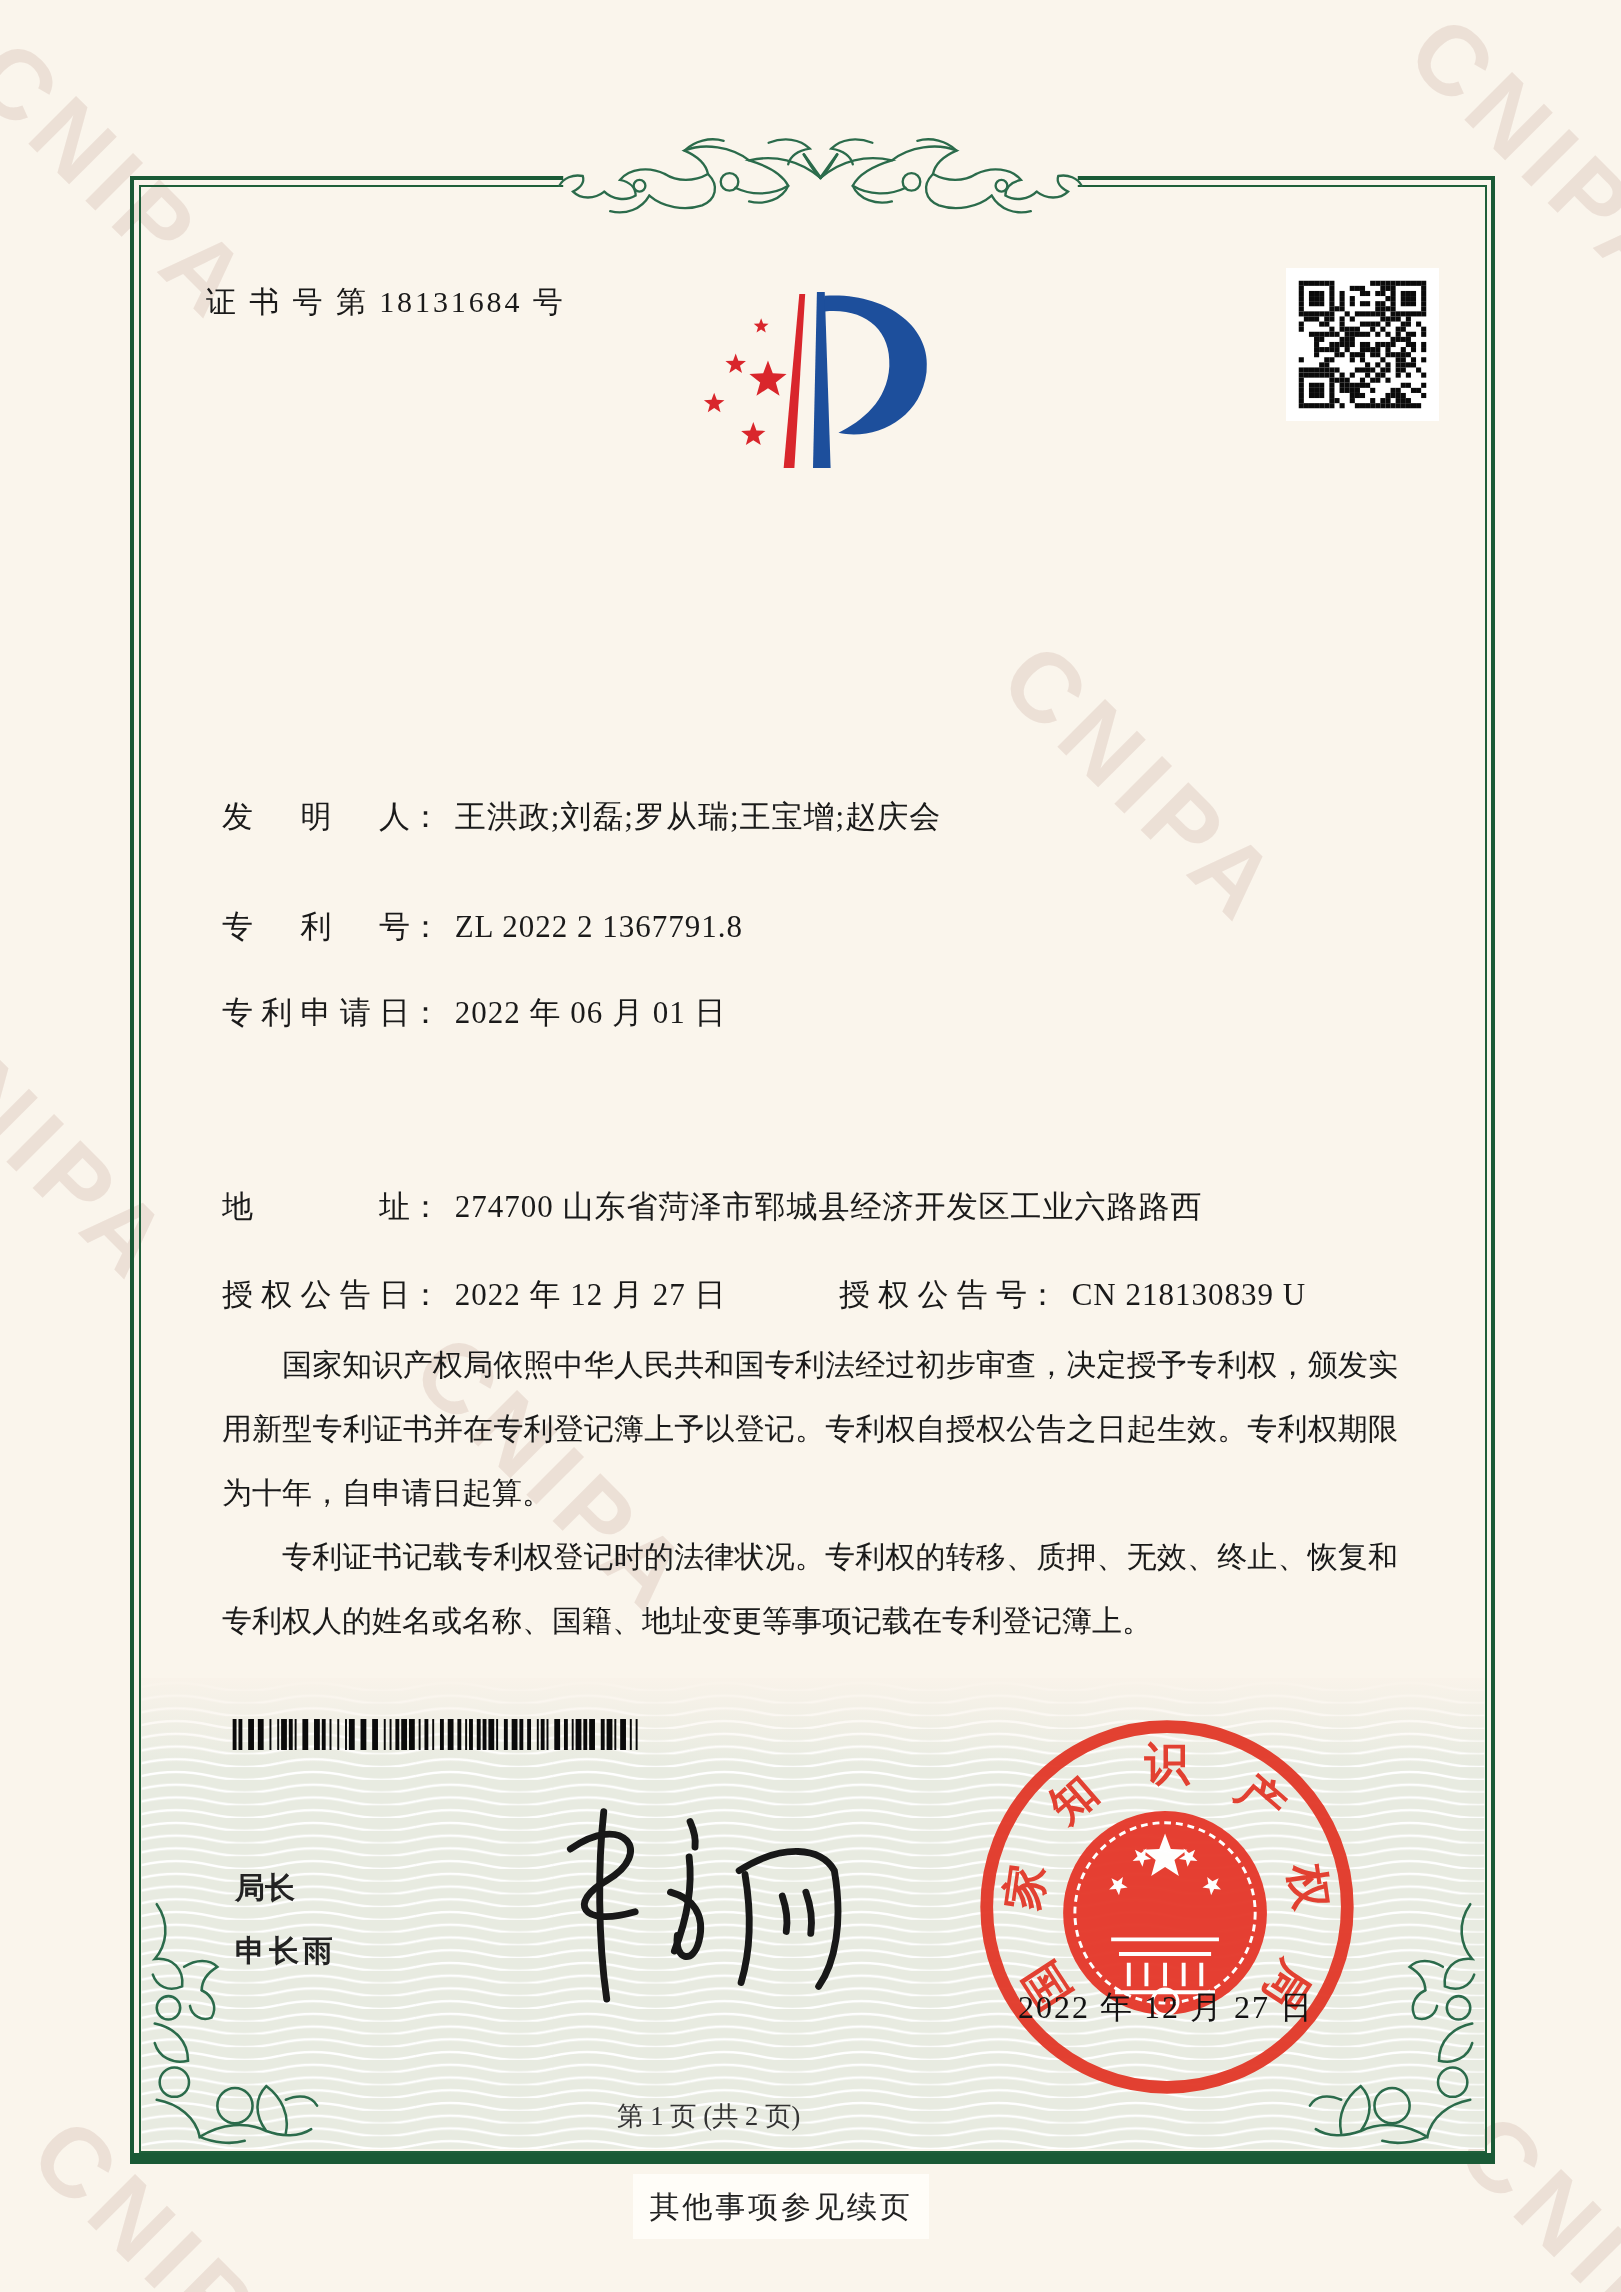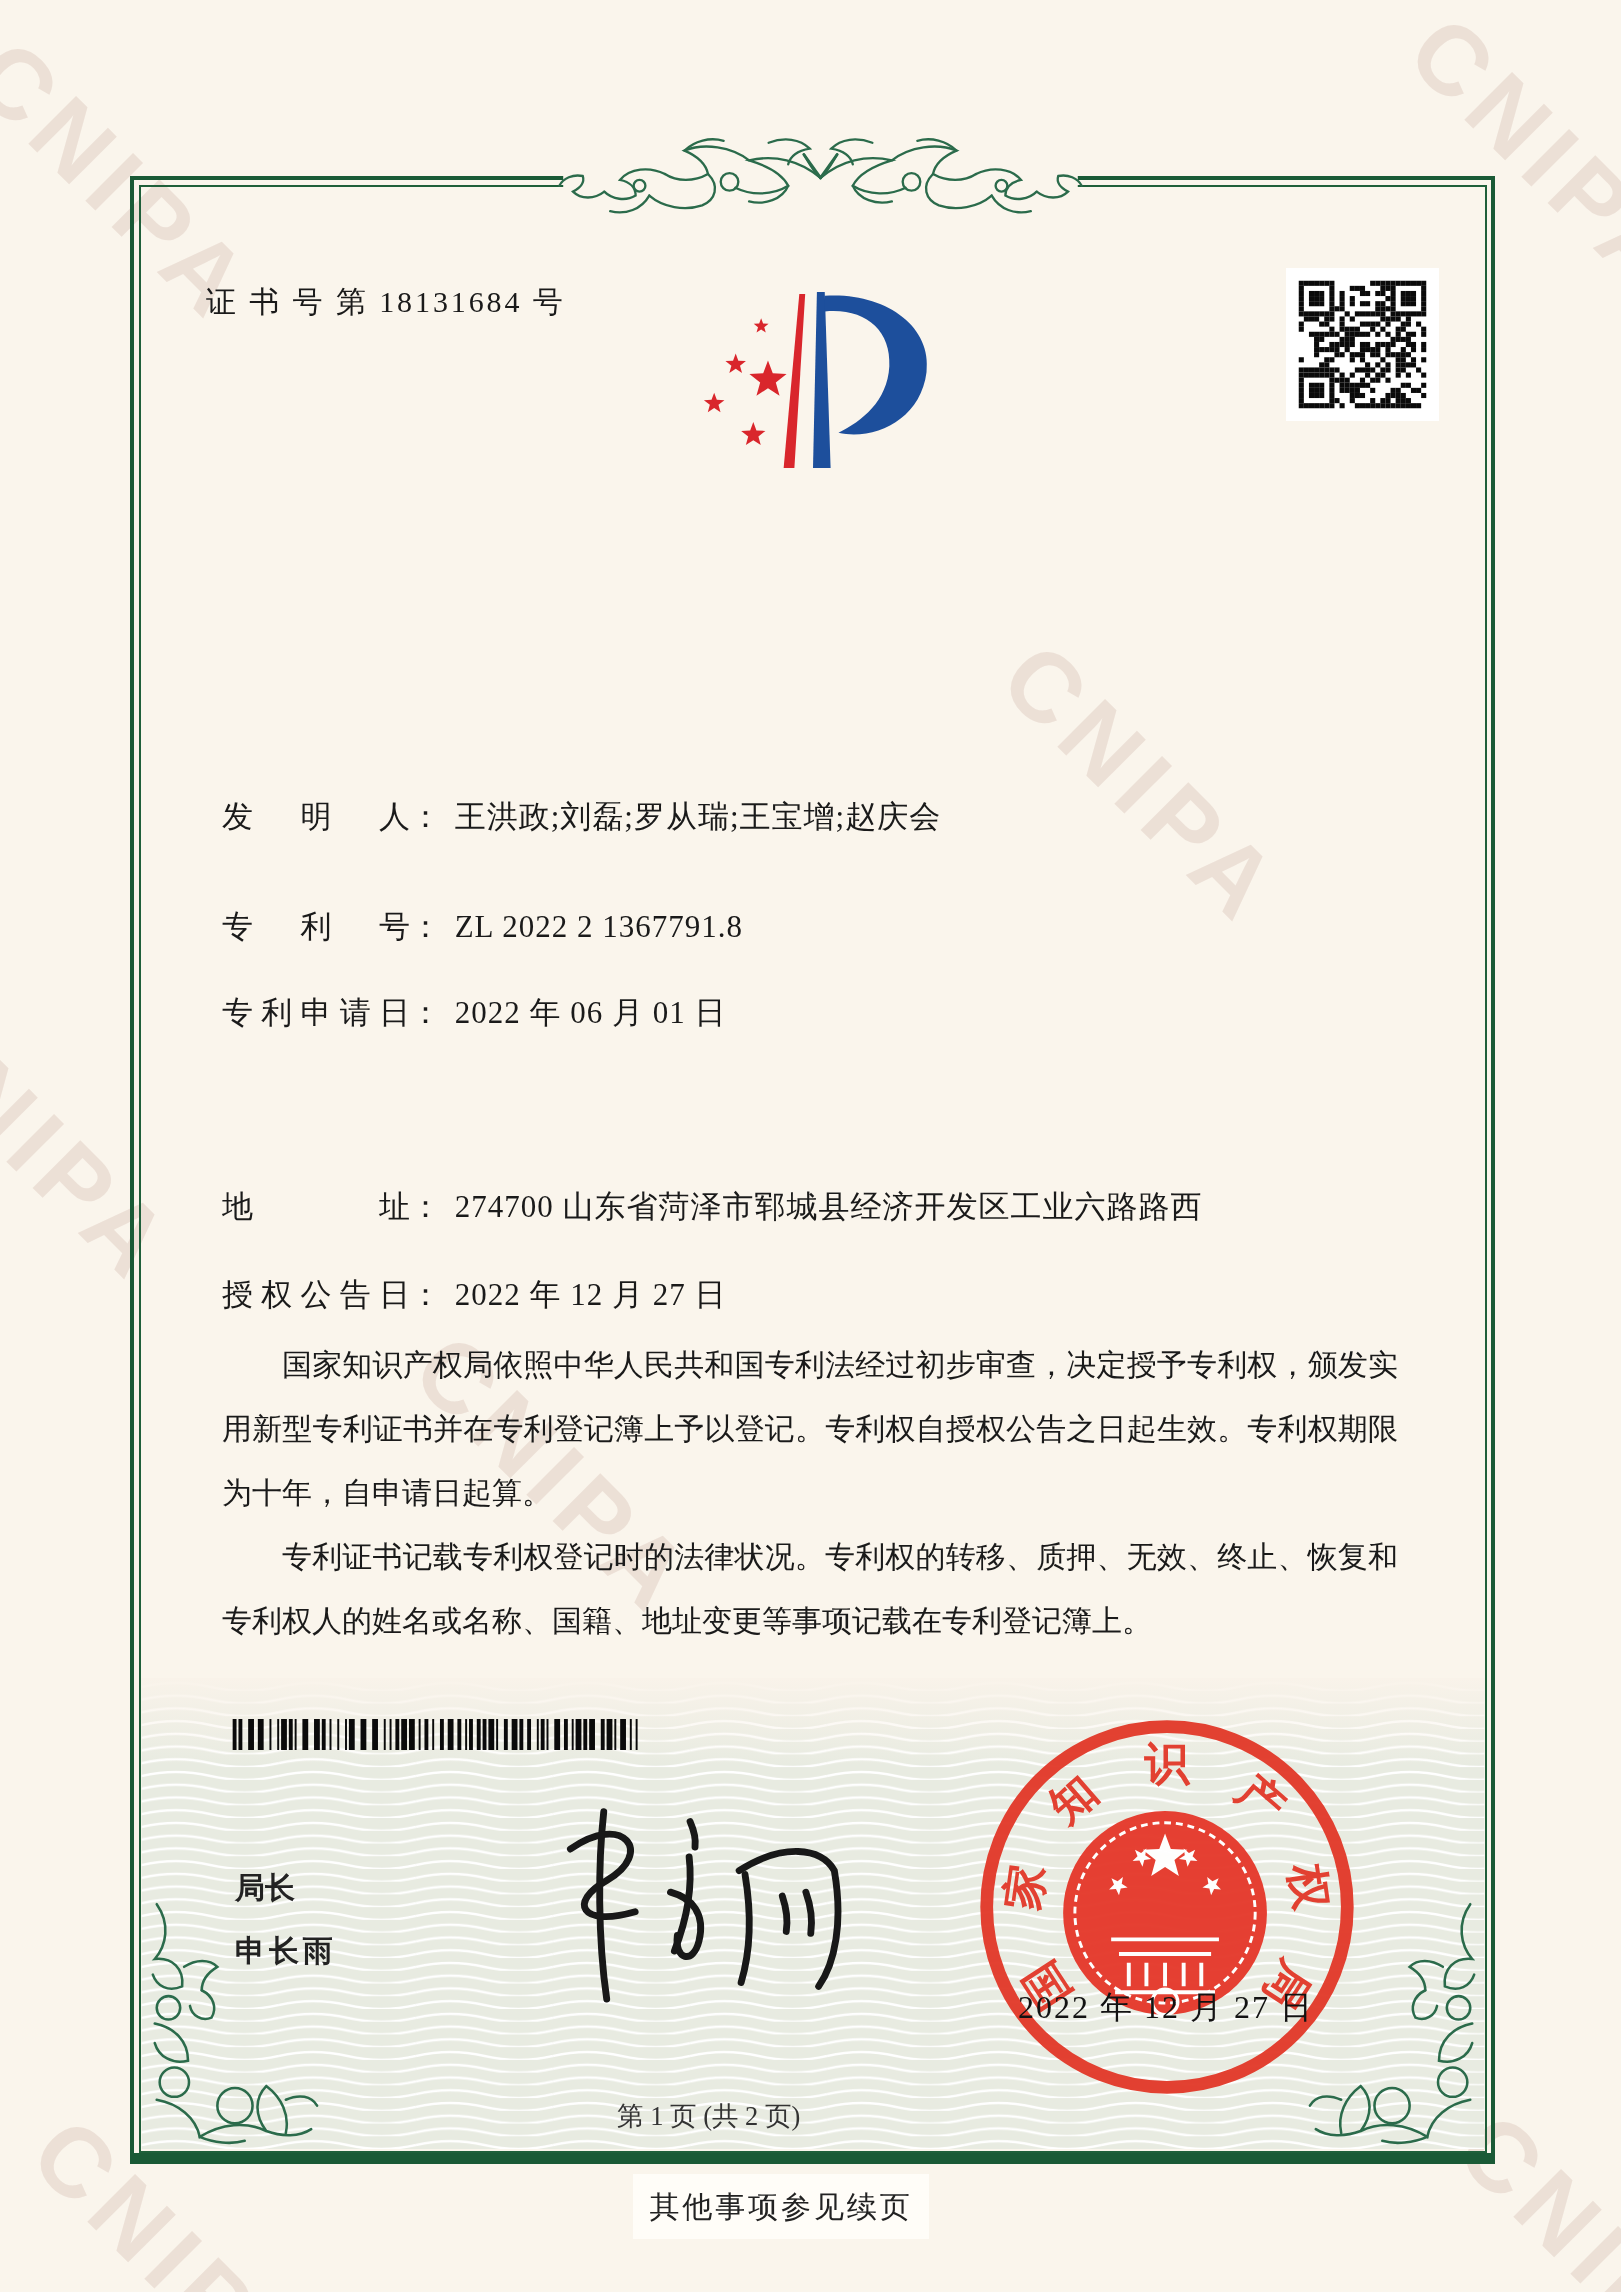--- a/index.html
+++ b/index.html
@@ -497,20 +497,23 @@
     <span class="flabel">专利号</span><span class="fcolon">：</span><span class="fvalue">ZL 2022 2 1367791.8</span>
   </div>
   <div class="frow" style="top:992px;">
     <span class="flabel">专利申请日</span><span class="fcolon">：</span><span class="fvalue">2022 年 06 月 01 日</span>
   </div>
   <div class="frow" style="top:1186px;">
     <span class="flabel">地址</span><span class="fcolon">：</span><span class="fvalue">274700 山东省菏泽市郓城县经济开发区工业六路路西</span>
   </div>
   <div class="frow" style="top:1274px;">
     <span class="flabel">授权公告日</span><span class="fcolon">：</span><span class="fvalue">2022 年 12 月 27 日</span>
+    <span class="pair2">
+      <span class="flabel">授权公告号</span><span class="fcolon">：</span><span class="fvalue">CN 218130839 U</span>
+    </span>
   </div>
 
   <div class="paras">
     <p>国家知识产权局依照中华人民共和国专利法经过初步审查，决定授予专利权，颁发实用新型专利证书并在专利登记簿上予以登记。专利权自授权公告之日起生效。专利权期限为十年，自申请日起算。</p>
     <p>专利证书记载专利权登记时的法律状况。专利权的转移、质押、无效、终止、恢复和专利权人的姓名或名称、国籍、地址变更等事项记载在专利登记簿上。</p>
   </div>
 
   <svg id="barcode" class="abs" style="left:230px;top:1719px;z-index:3;" width="418" height="31" viewBox="0 0 426 32">
       <rect x="0" y="0" width="4" height="32" fill="#0a0a0a"></rect>
       <rect x="6" y="0" width="4" height="32" fill="#0a0a0a"></rect>

